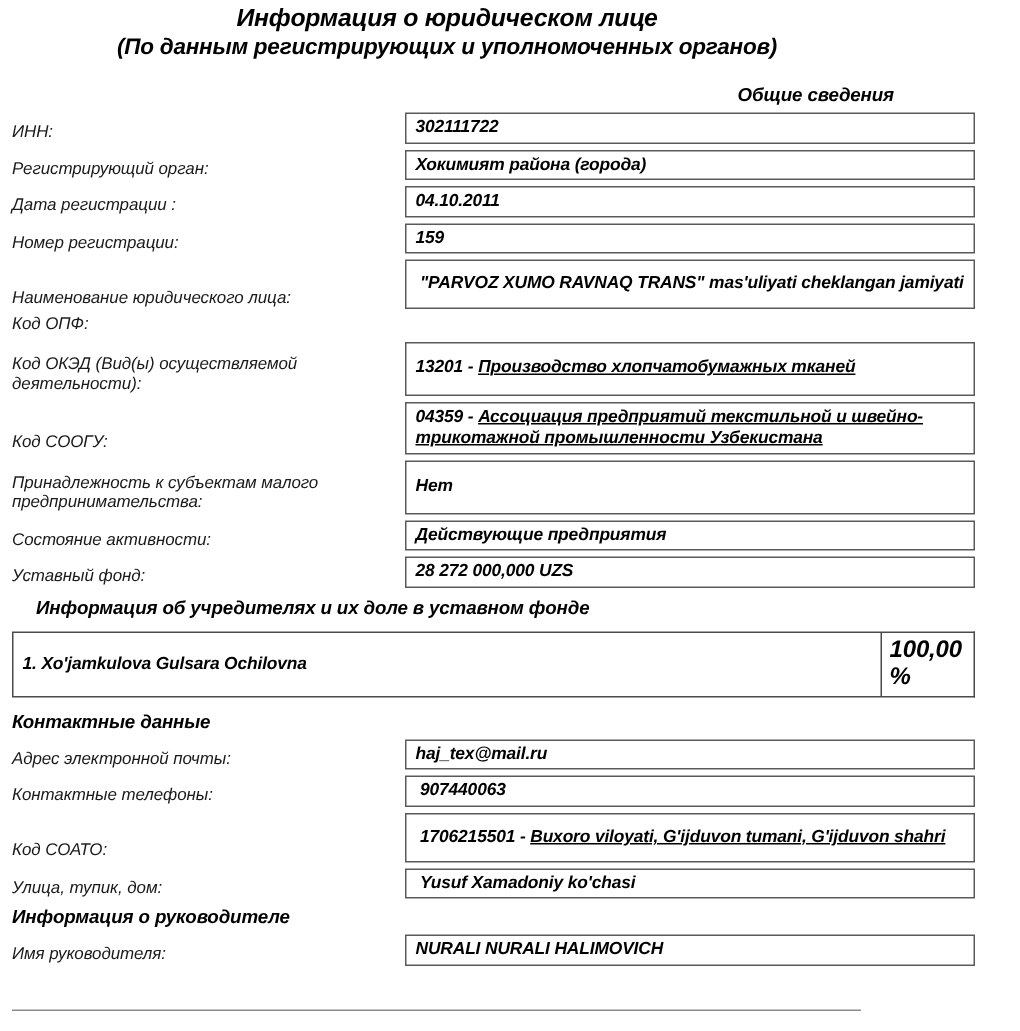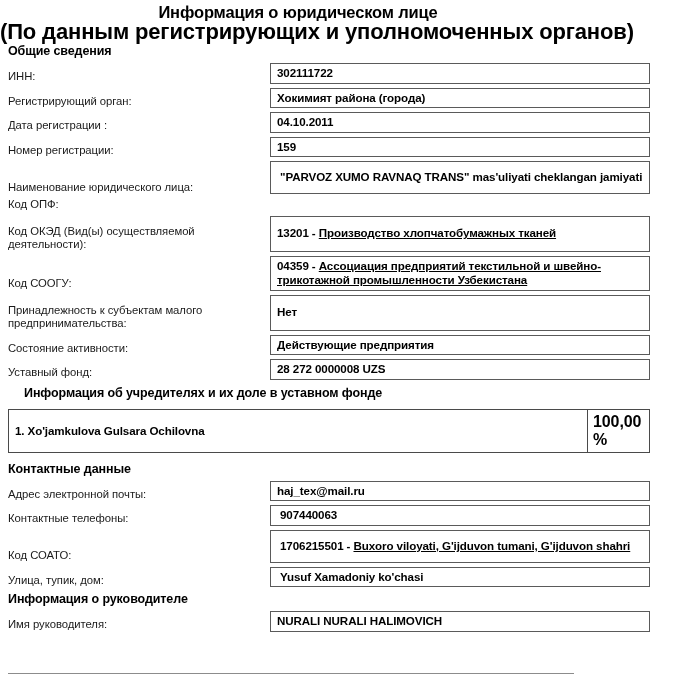--- a/index.html
+++ b/index.html
@@ -14,47 +14,48 @@
     font-family: "Liberation Sans", "DejaVu Sans", sans-serif;
     color: #000000;
     overflow: hidden;
     position: relative;
   }
   .page {
     width: 596px;
     box-sizing: border-box;
     padding: 0;
     position: relative;
+    font-style: italic;
   }
 
   
   .doc-title {
     text-align: center;
     font-size: 16.5px;
     font-weight: bold;
     line-height: 20px;
     padding-top: 2px;
     letter-spacing: -0.15px;
   }
   .doc-title .line {
     display: block;
     white-space: nowrap;
   }
   .doc-title .line2 {
-    font-size: 22px;
+    font-size: 15px;
   }
 
   
   .section-heading {
     font-size: 12.5px;
     font-weight: bold;
     padding-left: 8px;
     letter-spacing: -0.1px;
   }
-  .sh-general   { margin-top: 2px; }
+  .sh-general   { margin-top: 14px; text-align: right; }
   .sh-founders  { margin-top: 6px; padding-left: 24px; }
   .sh-contacts  { margin-top: 9px; }
   .sh-director  { margin-top: 5px; }
 
   
   .fields {
     margin-top: 5px;
   }
   .field-row {
     display: flex;
@@ -231,21 +232,21 @@
     <div class="field-row">
       <div class="field-label">Состояние активности:</div>
       <div class="field-box">
         <span class="val">Действующие предприятия</span>
       </div>
     </div>
 
     <div class="field-row">
       <div class="field-label">Уставный фонд:</div>
       <div class="field-box">
-        <span class="val">28 272 0000008 UZS</span>
+        <span class="val">28 272 000,000 UZS</span>
       </div>
     </div>
 
   </div>
 
   <div class="section-heading sh-founders">Информация об учредителях и их доле в уставном фонде</div>
 
   <div class="founders">
     <div class="founder-name">1. Xo'jamkulova Gulsara Ochilovna</div>
     <div class="founder-share">100,00 %</div>

